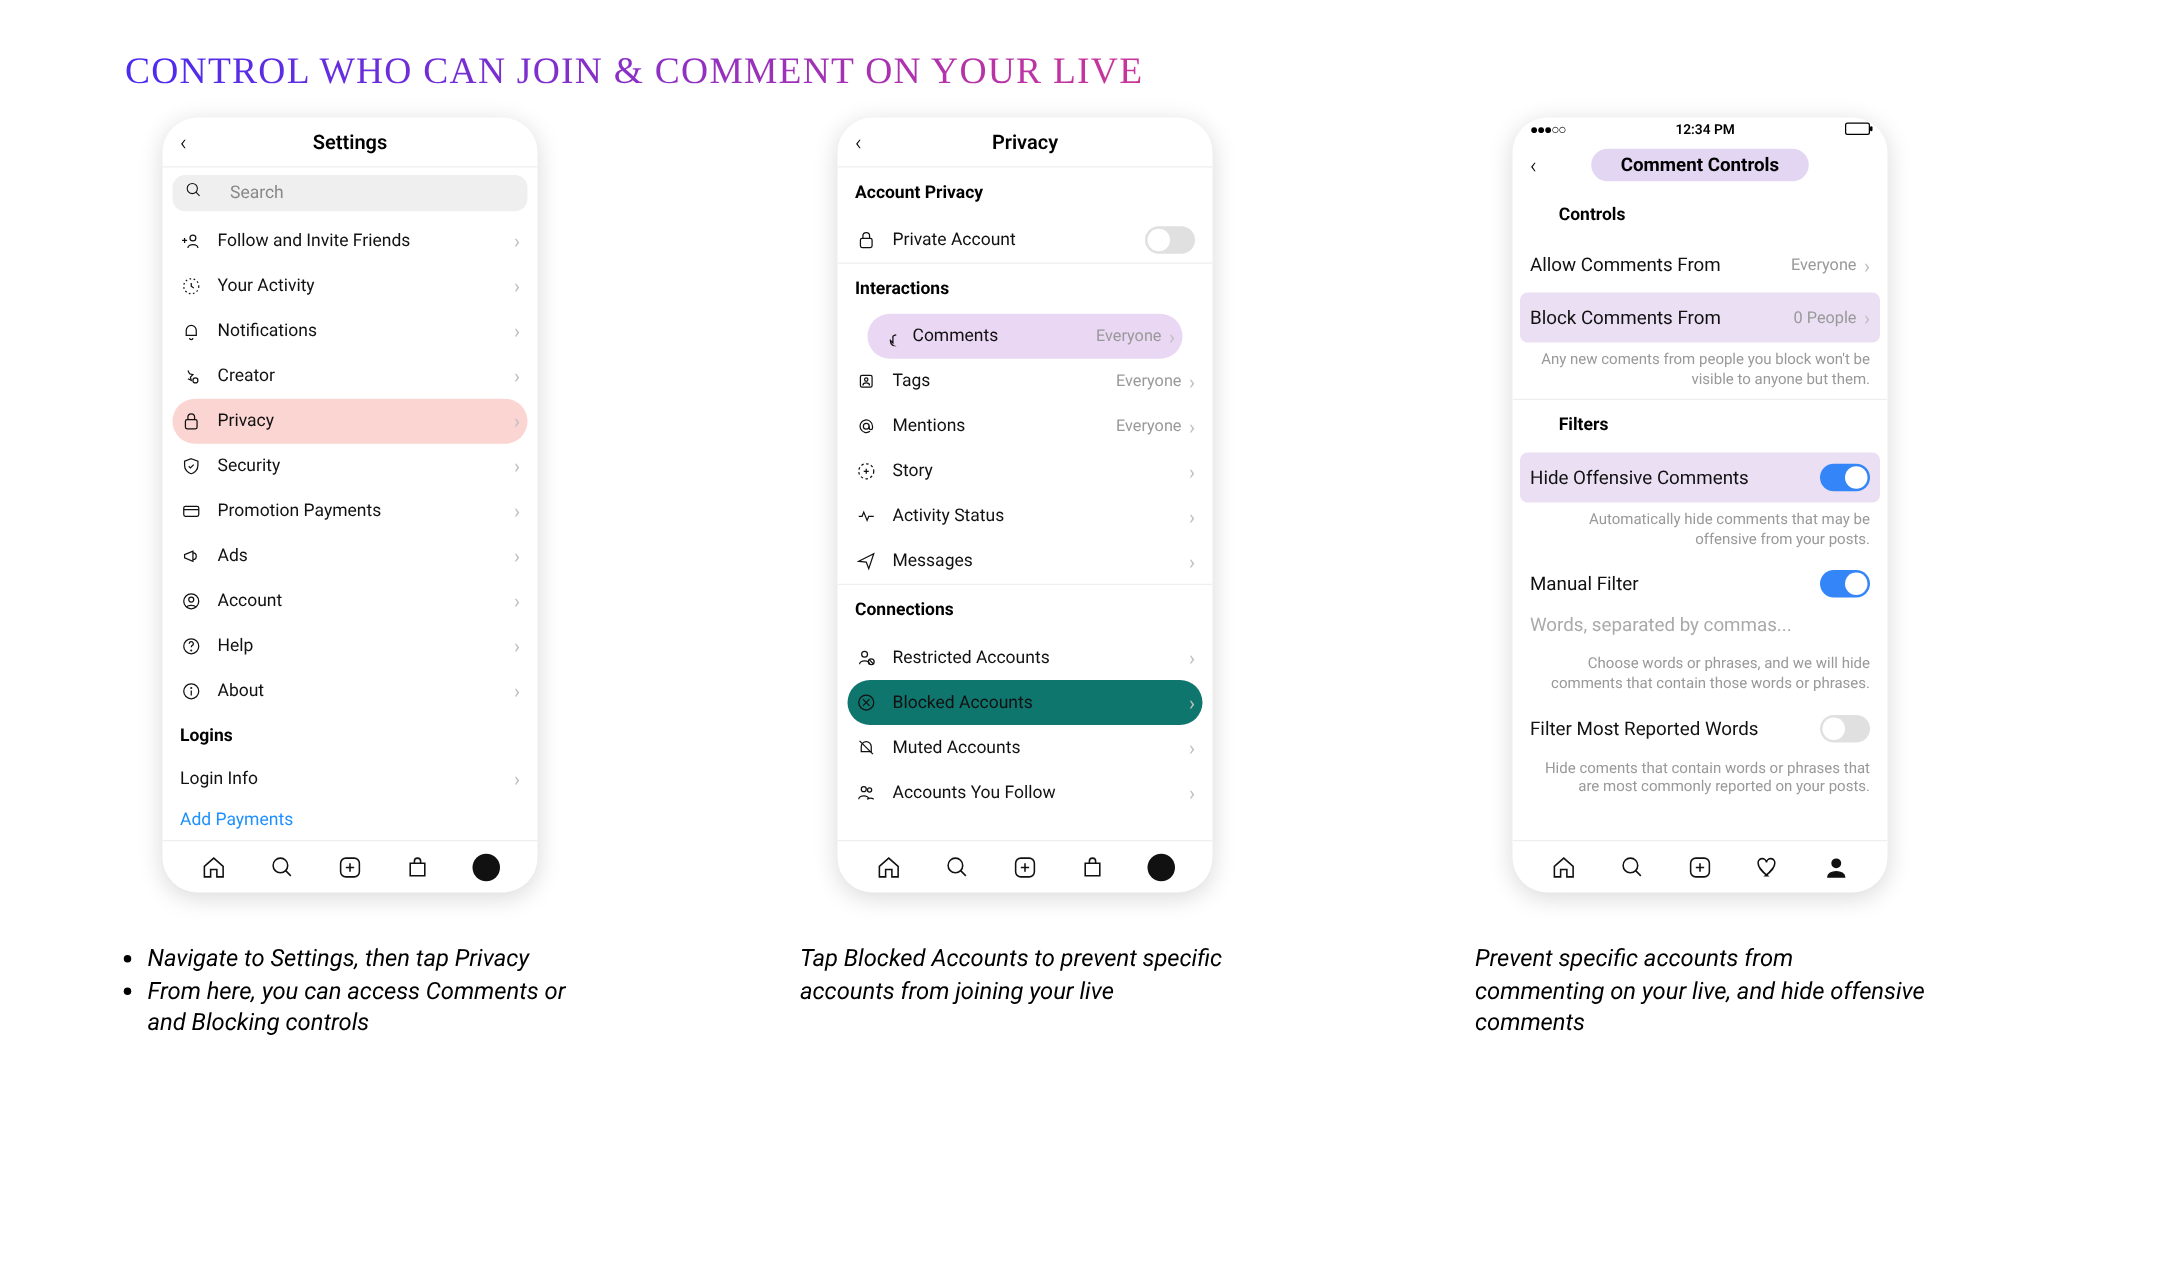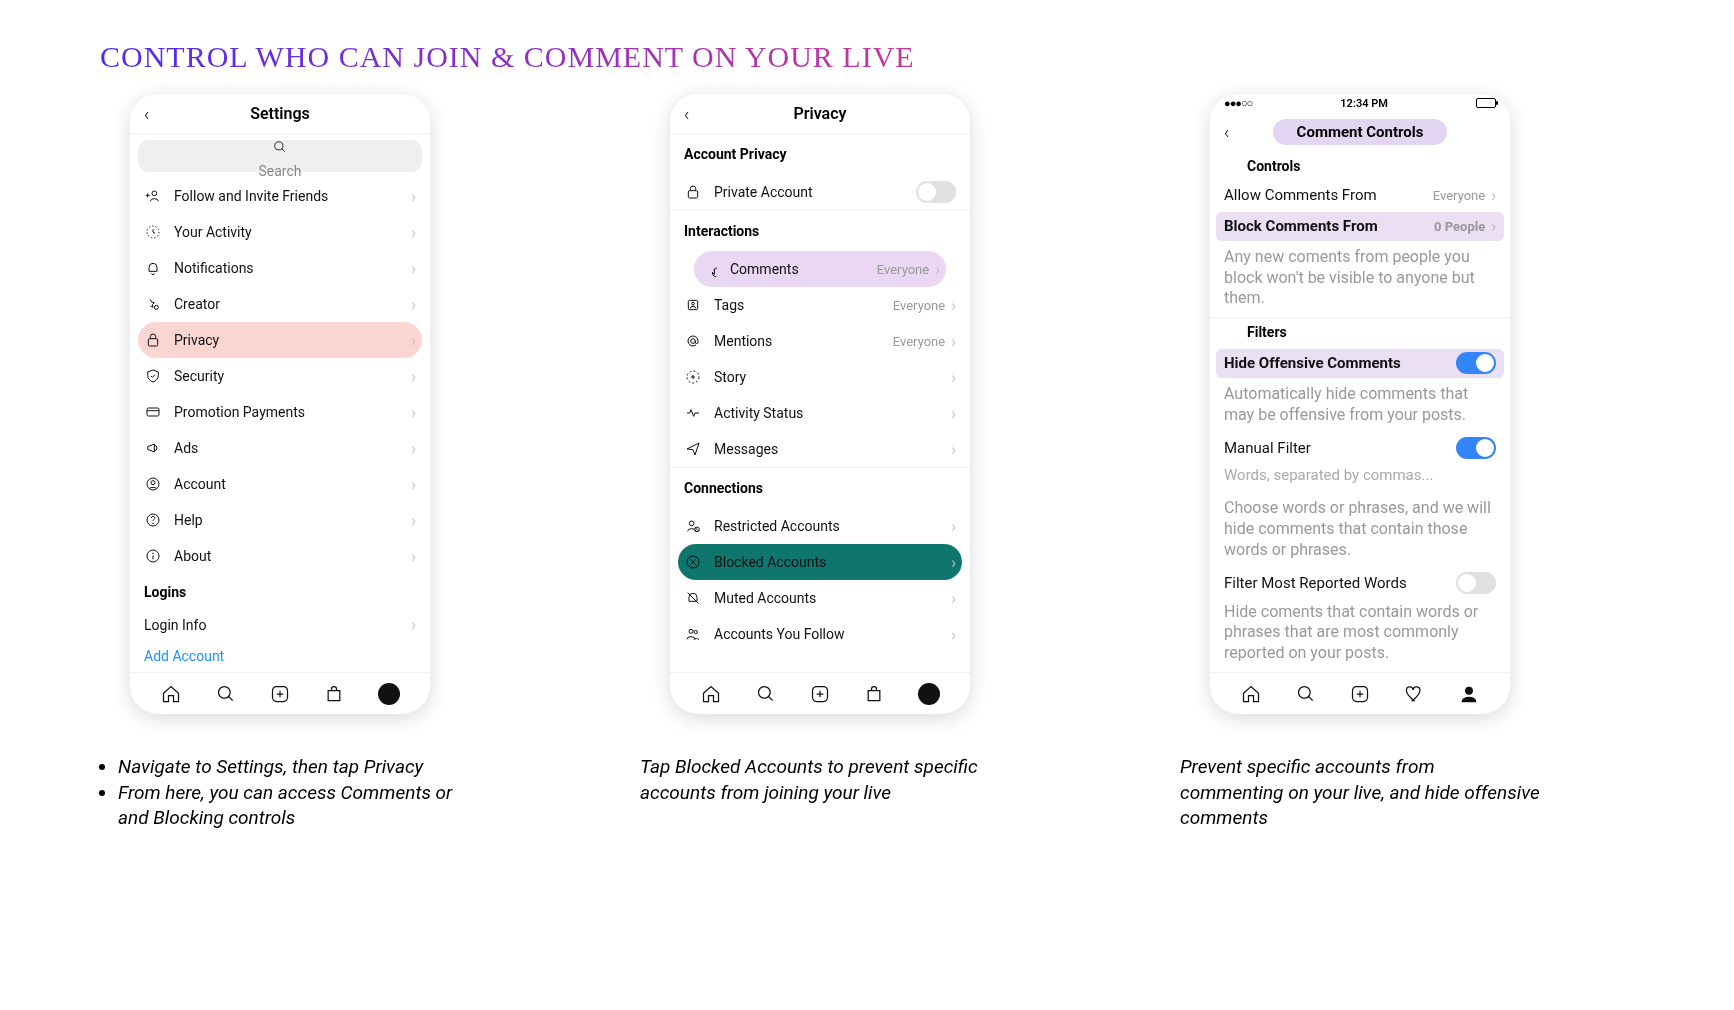--- a/index.html
+++ b/index.html
@@ -67,22 +67,21 @@
   .search-bar {
     margin: 6px 8px;
     background: #efefef;
     border-radius: 10px;
     height: 32px;
     display: flex;
     align-items: center;
     padding: 0 10px;
     color: #888;
     font-size: 14px;
-    gap: 6px;
-    flex-direction: column;
+    gap: 22px;
   }
   .row {
     display: flex;
     align-items: center;
     height: 36px;
     padding: 0 14px;
     font-size: 14px;
     color: #111;
     position: relative;
   }
@@ -155,32 +154,33 @@
   .pill-title {
     background:#E3D6F3;
     border-radius: 14px;
     padding: 4px 24px;
     font-size:15px;
     font-weight:700;
   }
   .p3 .phone-header { border-bottom:none;}
   .p3 .section-header{font-weight:700;margin-left:23px;}
   .subtext {
-    font-size: 16px;
+    font-size: 12px;
     color:#999;
     padding: 4px 14px 8px 14px;
     line-height:1.3;
+    text-align:right;
   }
   .input-placeholder {
     color:#aaa;
     font-size:15px;
     padding: 4px 14px 10px 14px;
   }
   .row-big { height:40px; font-size:15px;}
-  .row.hl-light-violet { background:#EBDFF4; border-radius:6px; margin:2px 6px; padding:0 8px;font-weight:bold;}
+  .row.hl-light-violet { background:#EBDFF4; border-radius:6px; margin:2px 6px; padding:0 8px;}
   svg { stroke:#111; stroke-width:1.5; fill:none; }
   .add-link { color:#1e90ff; }
 </style>
 </head>
 <body>
 
 <div class="heading">CONTROL WHO CAN JOIN &amp; COMMENT ON YOUR LIVE</div>
 
 <div class="columns">
 
@@ -316,21 +316,21 @@
                    <span class="label">About</span>
                    <span class="chev">›</span>
             </div>
           </div>
         <div class="section-header">Logins</div>
         <div class="row">
           <span class="label">Login Info</span>
           <span class="chev">›</span>
         </div>
         <div class="row">
-          <span class="label add-link">Add Account</span>
+          <span class="label add-link">Add Payments</span>
         </div>
       </div>
       <div class="phone-footer">
         <span class="footer-icon">
             <svg width="20" height="20" viewBox="0 0 24 24">
               <path d="M3 11 L12 3 L21 11 V21 H15 V14 H9 V21 H3 Z"></path>
             </svg>
           </span>
         <span class="footer-icon">
             <svg width="20" height="20" viewBox="0 0 24 24">

